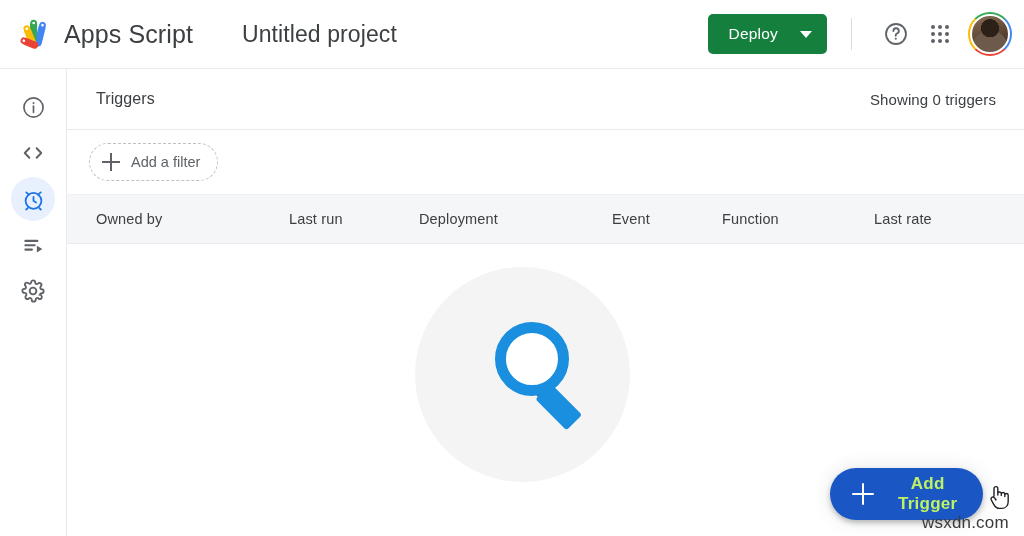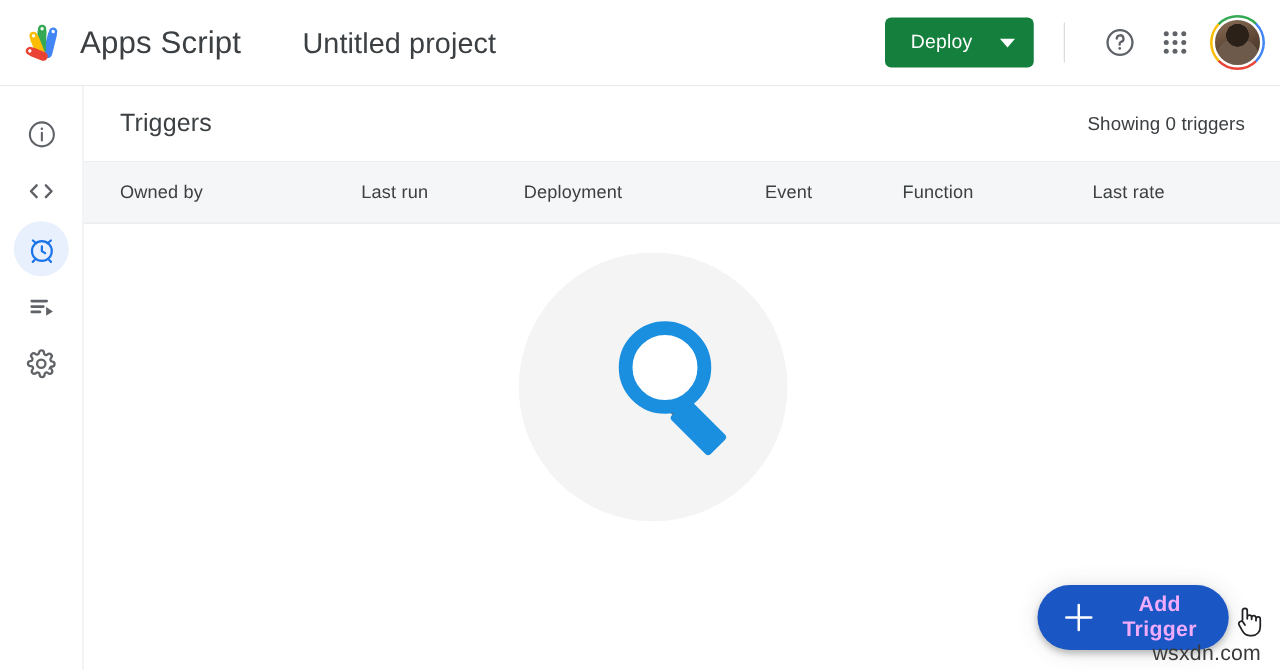--- a/index.html
+++ b/index.html
@@ -94,21 +94,21 @@
 
   
   .content {
     position:absolute; left:67px; top:69px; width:957px; height:467px;
     background:#fff; overflow:hidden;
   }
   .page-head {
     height:61px; display:flex; align-items:center;
     border-bottom:1px solid #e8eaed; padding:0 28px 0 29px;
   }
-  .page-title { font-size:20px; color:#3c4043; font-weight:400; letter-spacing:.1px; }
+  .page-title { font-size:16px; color:#3c4043; font-weight:400; letter-spacing:.1px; }
   .showing-count {
     margin-left:auto; font-size:15px; color:#3c4043; letter-spacing:.1px;
   }
   .filter-row {
     height:65px; display:flex; align-items:center; padding-left:22px;
     border-bottom:1px solid #f1f1f1;
   }
   .filter-chip {
     display:flex;align-items:center; height:38px; padding:0 17px 0 12px;
     border:1px dashed #bdc1c6; border-radius:19px; cursor:pointer;
@@ -143,21 +143,21 @@
   }
   .mag {
     position:absolute; left:33px; top:30px; width:150px; height:150px;
   }
 
   
   .fab {
     position:absolute; left:830px; top:468px;
     height:52px; border-radius:26px; background:#1a56c4;
     display:flex; align-items:center; padding:0 26px 0 22px;
-    color:#f0abfc; cursor:pointer; border:none;
+    color:#bef264; cursor:pointer; border:none;
     box-shadow:0 3px 5px rgba(60,64,67,.30), 0 1px 18px rgba(60,64,67,.15);
     font-size:17px; font-weight:600; letter-spacing:.25px;
     font-family:"Liberation Sans", sans-serif;
   }
   .fab-plus { width:22px;height:22px;position:relative;margin-right:24px;flex:none; }
   .fab-plus::before,.fab-plus::after { content:""; position:absolute; background:#fff; border-radius:1px; }
   .fab-plus::before { left:0; top:9.6px; width:22px; height:2.8px; }
   .fab-plus::after  { top:0; left:9.6px; height:22px; width:2.8px; }
 
   .cursor-hand {
@@ -297,20 +297,26 @@
 
   </div>
 
   <div class="content">
 
     <div class="page-head">
       <div class="page-title">Triggers</div>
       <div class="showing-count">Showing 0 triggers</div>
     </div>
 
+    <div class="filter-row">
+      <div class="filter-chip">
+        <span class="plus-ico"></span>
+        <span>Add a filter</span>
+      </div>
+    </div>
 
     <div class="table-head">
       <div class="table-head-rel">
         <div class="th" style="left:29px;  top:16px;">Owned by</div>
         <div class="th" style="left:210px; top:16px;margin-left:12px;">Last run</div>
         <div class="th" style="left:352px; top:16px;">Deployment</div>
         <div class="th" style="left:545px; top:16px;">Event</div>
         <div class="th" style="left:655px; top:16px;">Function</div>
         <div class="th" style="left:807px; top:16px;">Last rate</div>
       </div>

